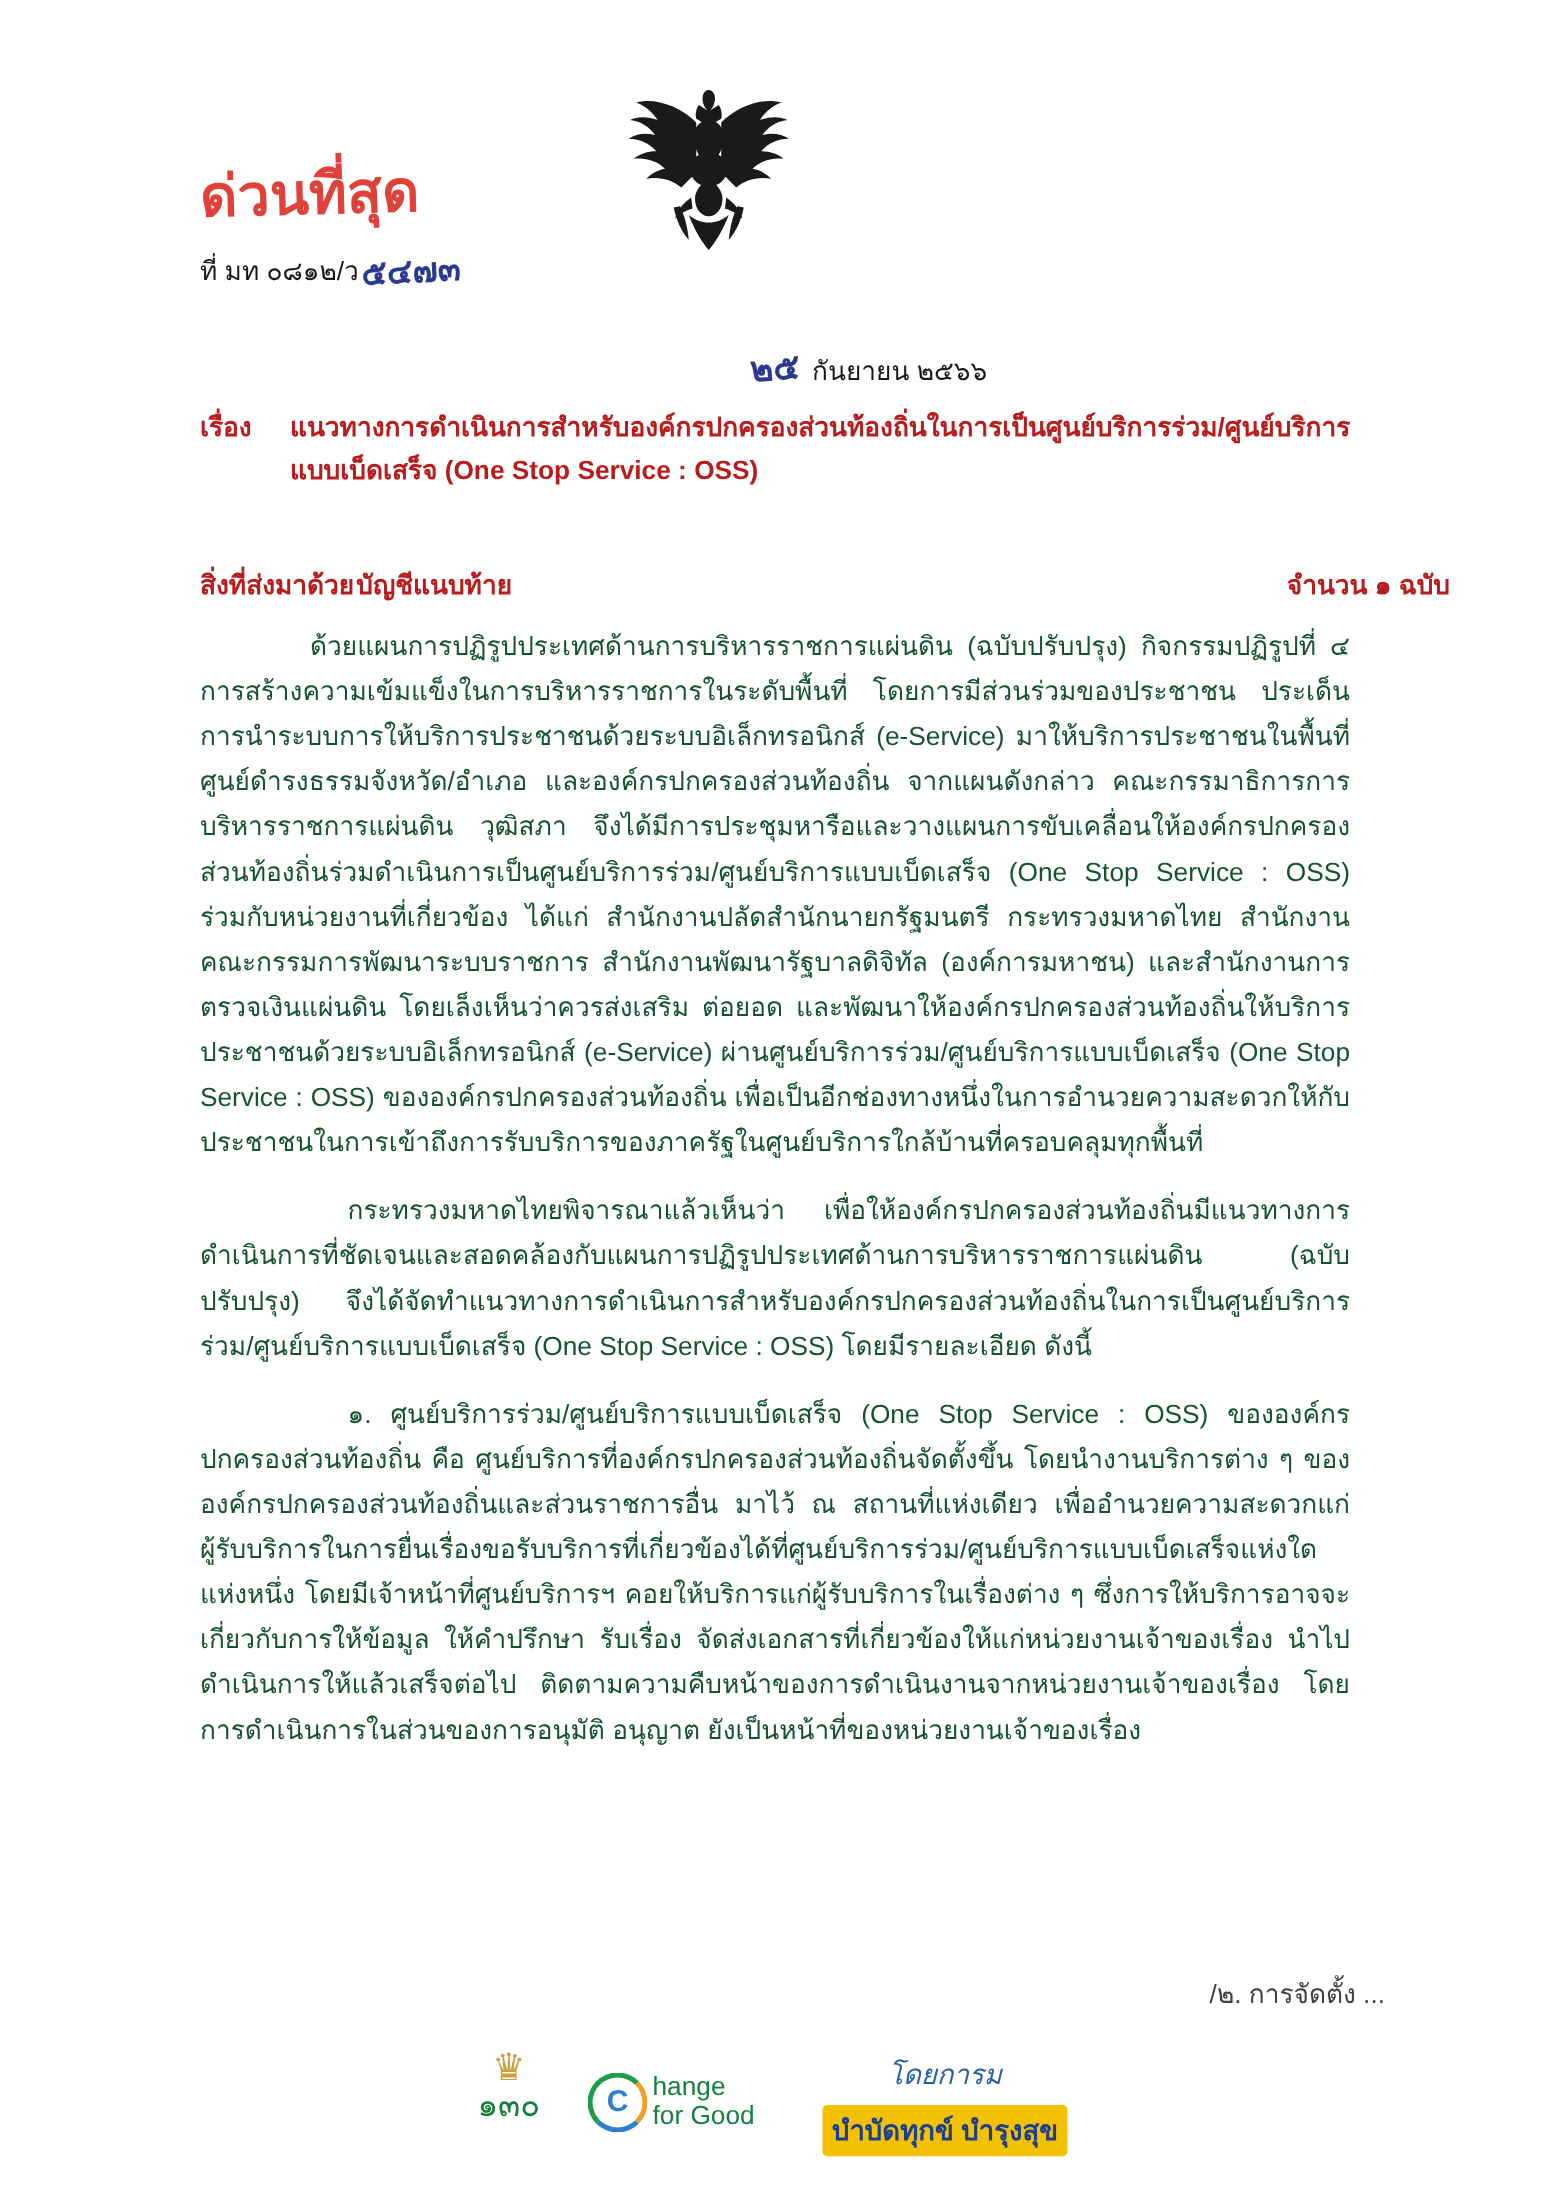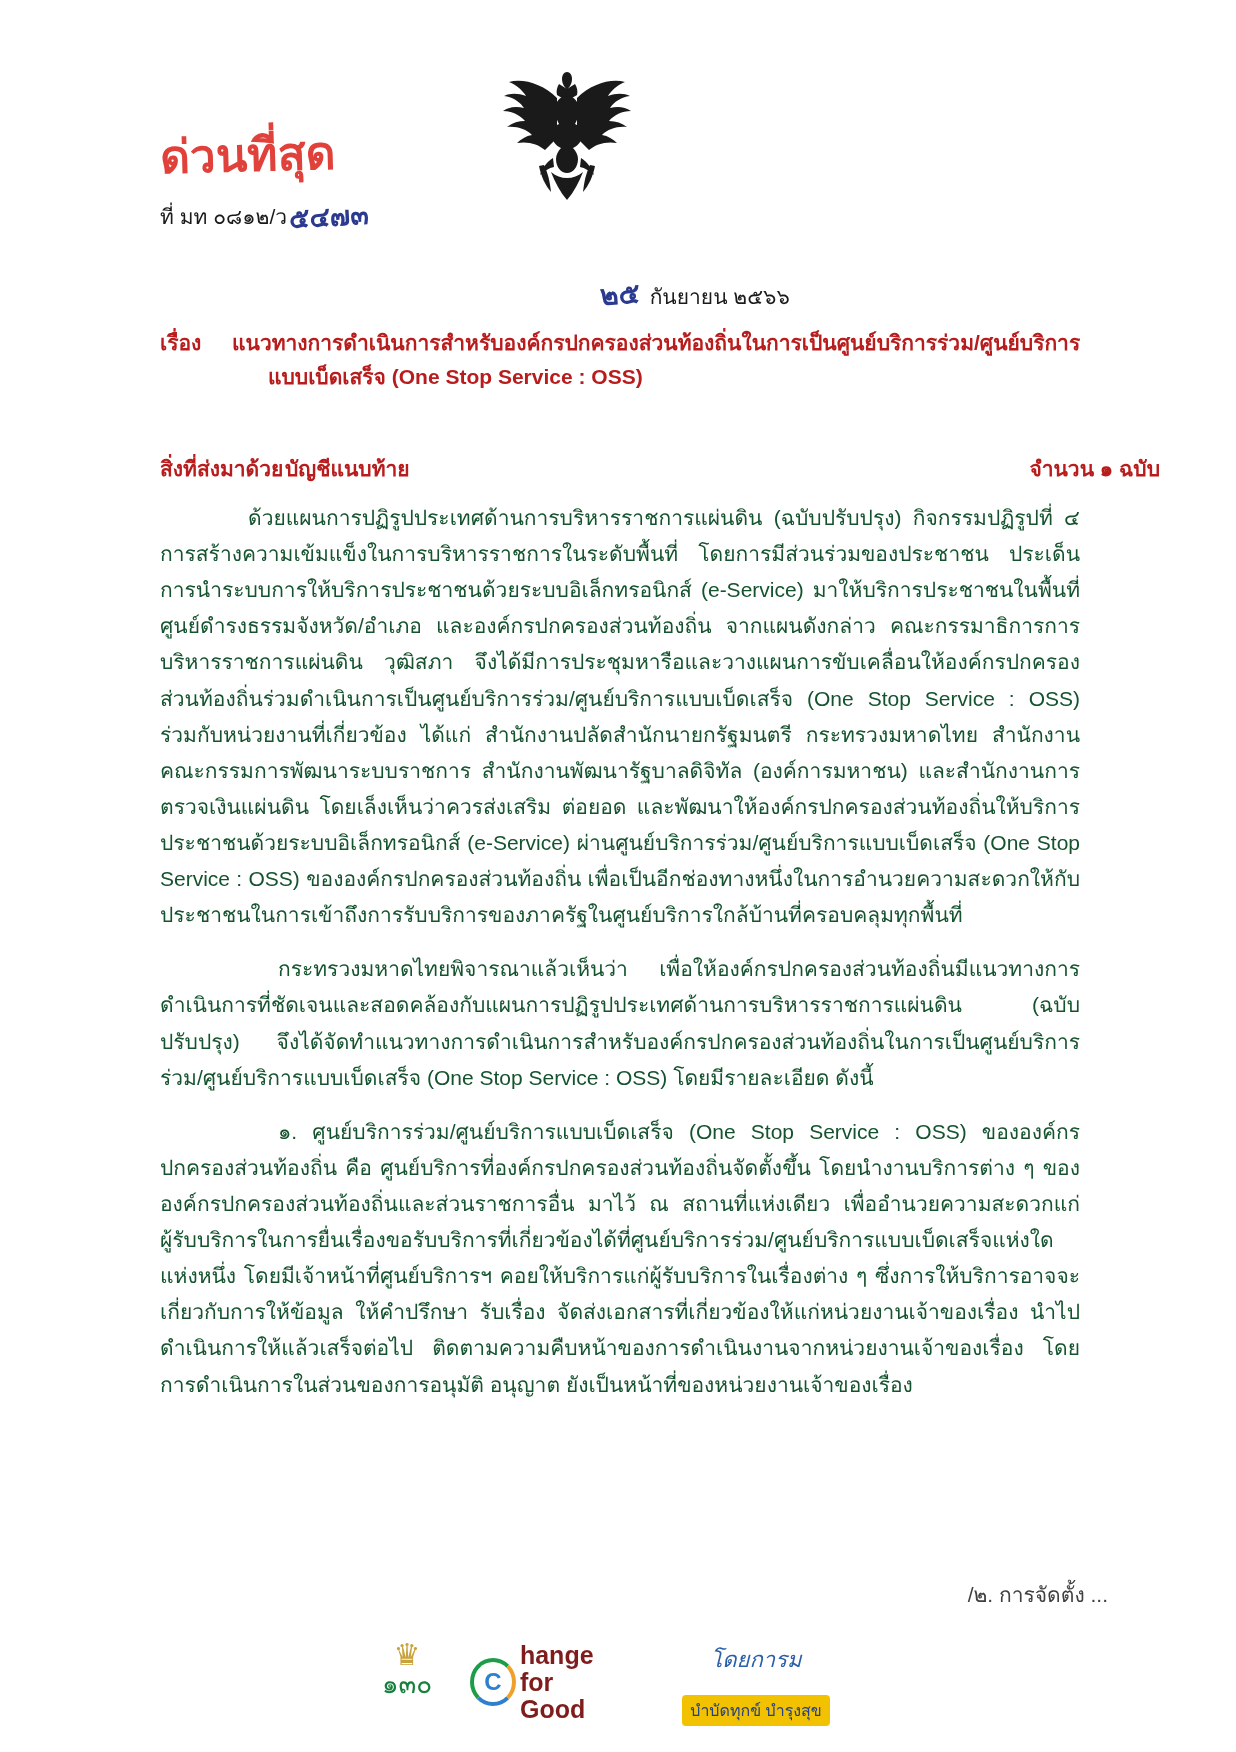--- a/index.html
+++ b/index.html
@@ -92,21 +92,21 @@
     font-weight: bold;
   }
   .label { display: inline-block; }
 
   .subject {
     left: 160px;
     top: 326px;
     width: 940px;
   }
   .subject .label { width: 72px; }
-  .subject-l2 { margin-left: 108px; display: block; }
+  .subject-l2 { margin-left: 72px; display: block; }
 
   .attn {
     left: 160px;
     top: 404px;
     width: 900px;
   }
   .attn .label { width: 72px; }
 
   .encl {
     left: 160px;
@@ -188,44 +188,44 @@
     border-right-color: #f0a02a;
     border-bottom-color: #2f7fd0;
     display: flex;
     align-items: center;
     justify-content: center;
     font-size: 24px;
     font-weight: bold;
     color: #2f7fd0;
   }
   .logo-2 .c-text {
-    font-size: 25px;
-    font-weight: bold;
-    color: #7f1d1d;
+    font-size: 21px;
+    font-weight: normal;
+    color: #15803d;
     line-height: 1.08;
   }
   .logo-3 {
     width: 220px;
     height: 76px;
     position: relative;
     text-align: center;
   }
   .logo-3 .l3-script {
     font-size: 22px;
     color: #2b5fa8;
     font-style: italic;
   }
   .logo-3 .l3-bar {
-    margin-top: 18px;
+    margin-top: 7px;
     background: #f2c200;
     border-radius: 4px;
     padding: 3px 8px;
-    font-size: 16px;
+    font-size: 22px;
     color: #1e3f8f;
-    font-weight: normal;
+    font-weight: bold;
     display: inline-block;
   }
 </style>
 </head>
 <body>
 
 <div class="page">
 
   <div class="urgent-stamp">ด่วนที่สุด</div>
 

